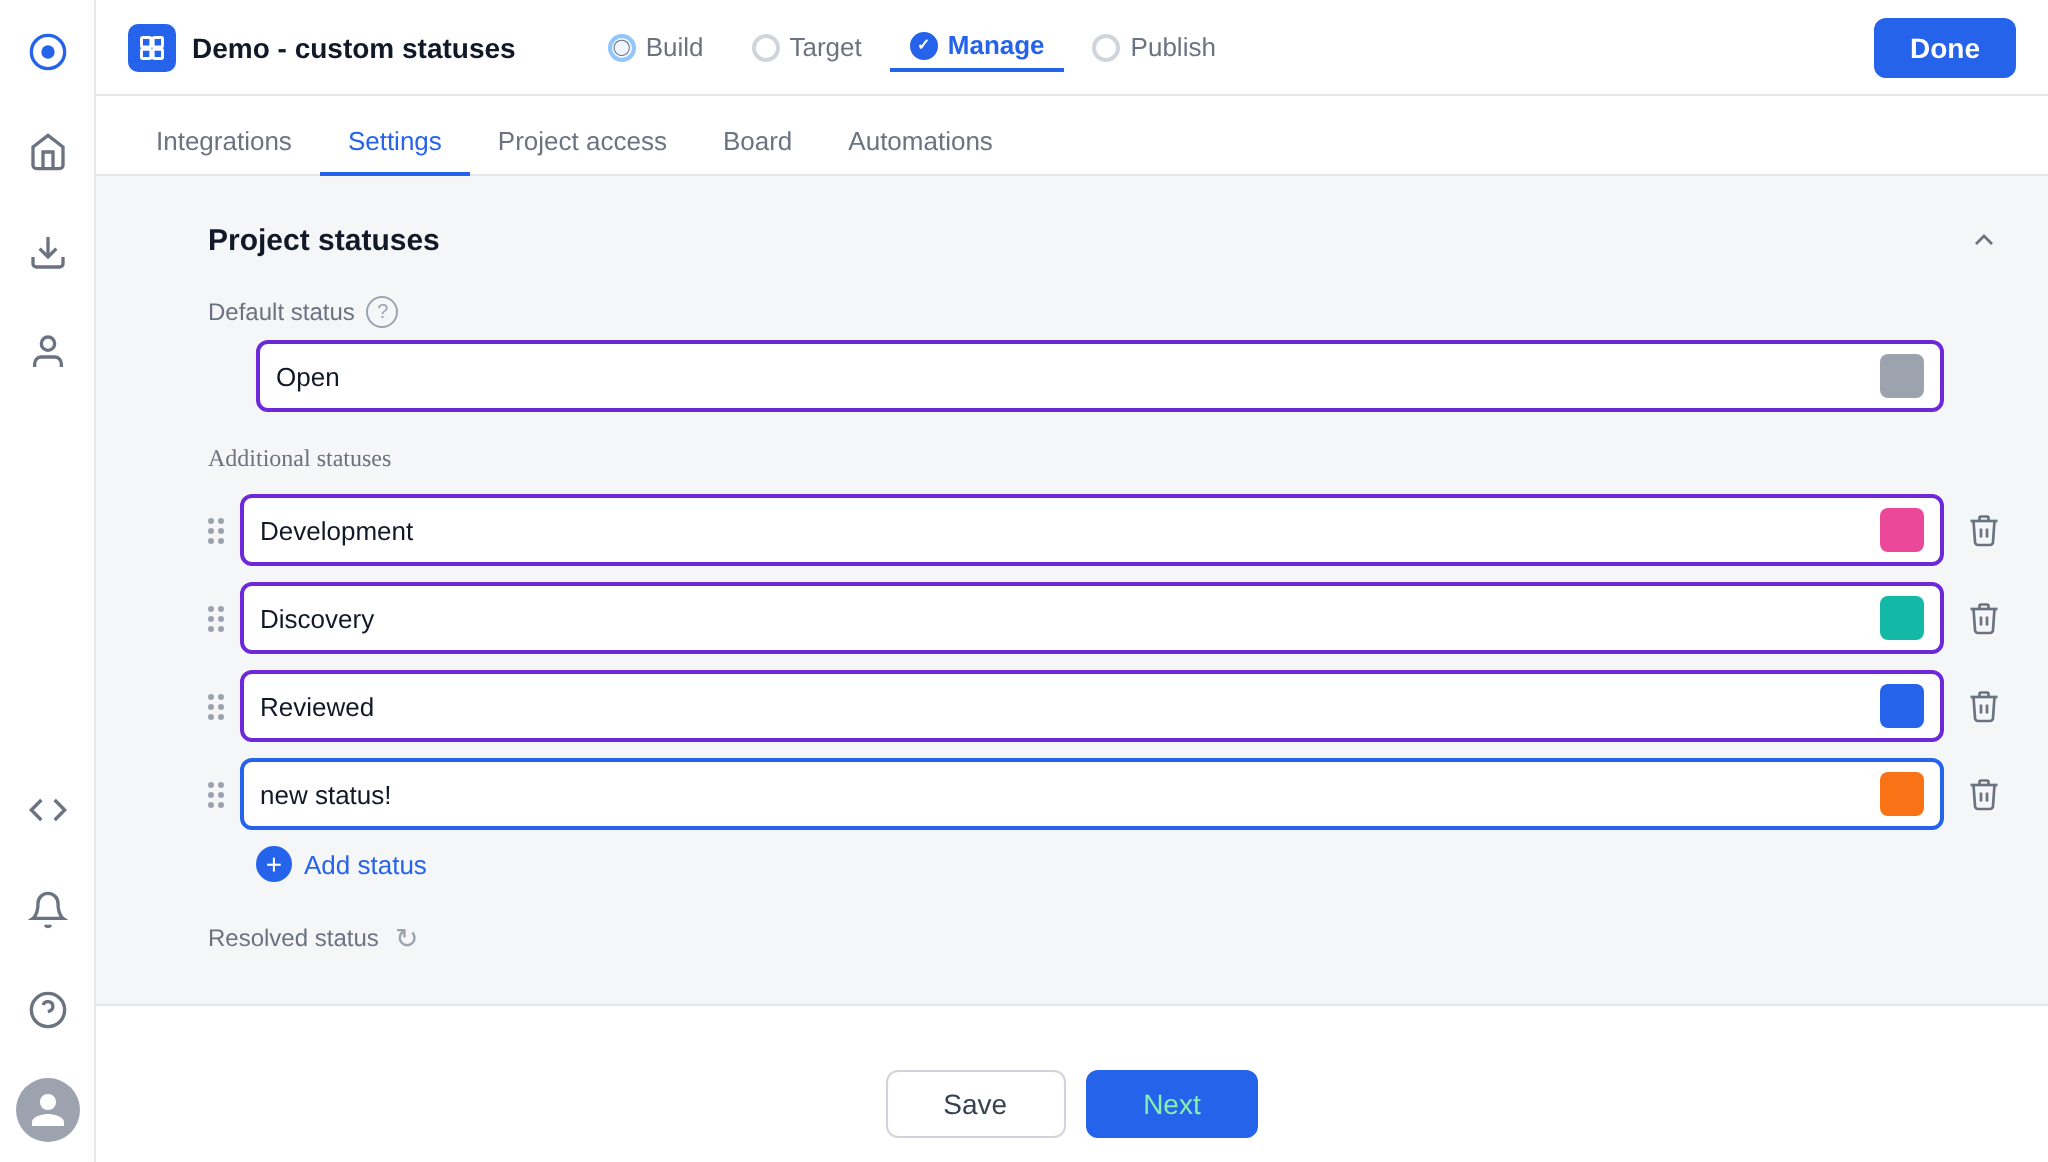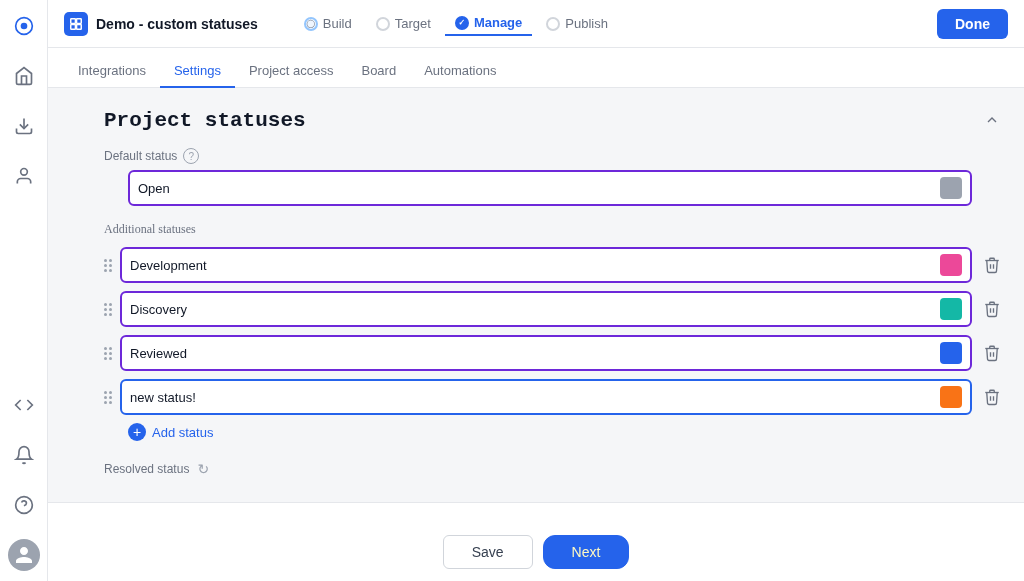--- a/index.html
+++ b/index.html
@@ -138,24 +138,23 @@
       position: relative;
     }
 
     .section-header {
       display: flex;
       align-items: center;
       justify-content: space-between;
       margin-bottom: 16px;
     }
     .section-title {
-      font-size: 21px;
+      font-size: 15px;
       font-weight: 600;
       color: #111827;
-      font-family: Liberation Mono, monospace;
     }
     .collapse-icon {
       width: 24px;
       height: 24px;
       display: flex;
       align-items: center;
       justify-content: center;
       color: #6b7280;
       cursor: pointer;
     }
@@ -288,23 +287,22 @@
       font-size: 14px;
       font-weight: 500;
       cursor: pointer;
       border: 1px solid #d1d5db;
       background: #fff;
       color: #374151;
       margin-top: 20px;
     }
     .footer-btn.primary {
       background: #2563eb;
-      color: #fef9c3;
+      color: #86efac;
       border-color: #2563eb;
-      border-radius: 12px;
     }
 
     
     .content::-webkit-scrollbar { width: 6px; }
     .content::-webkit-scrollbar-track { background: #f1f1f1; }
     .content::-webkit-scrollbar-thumb { background: #c1c1c1; border-radius: 3px; }
   </style>
 </head>
 <body>
 

